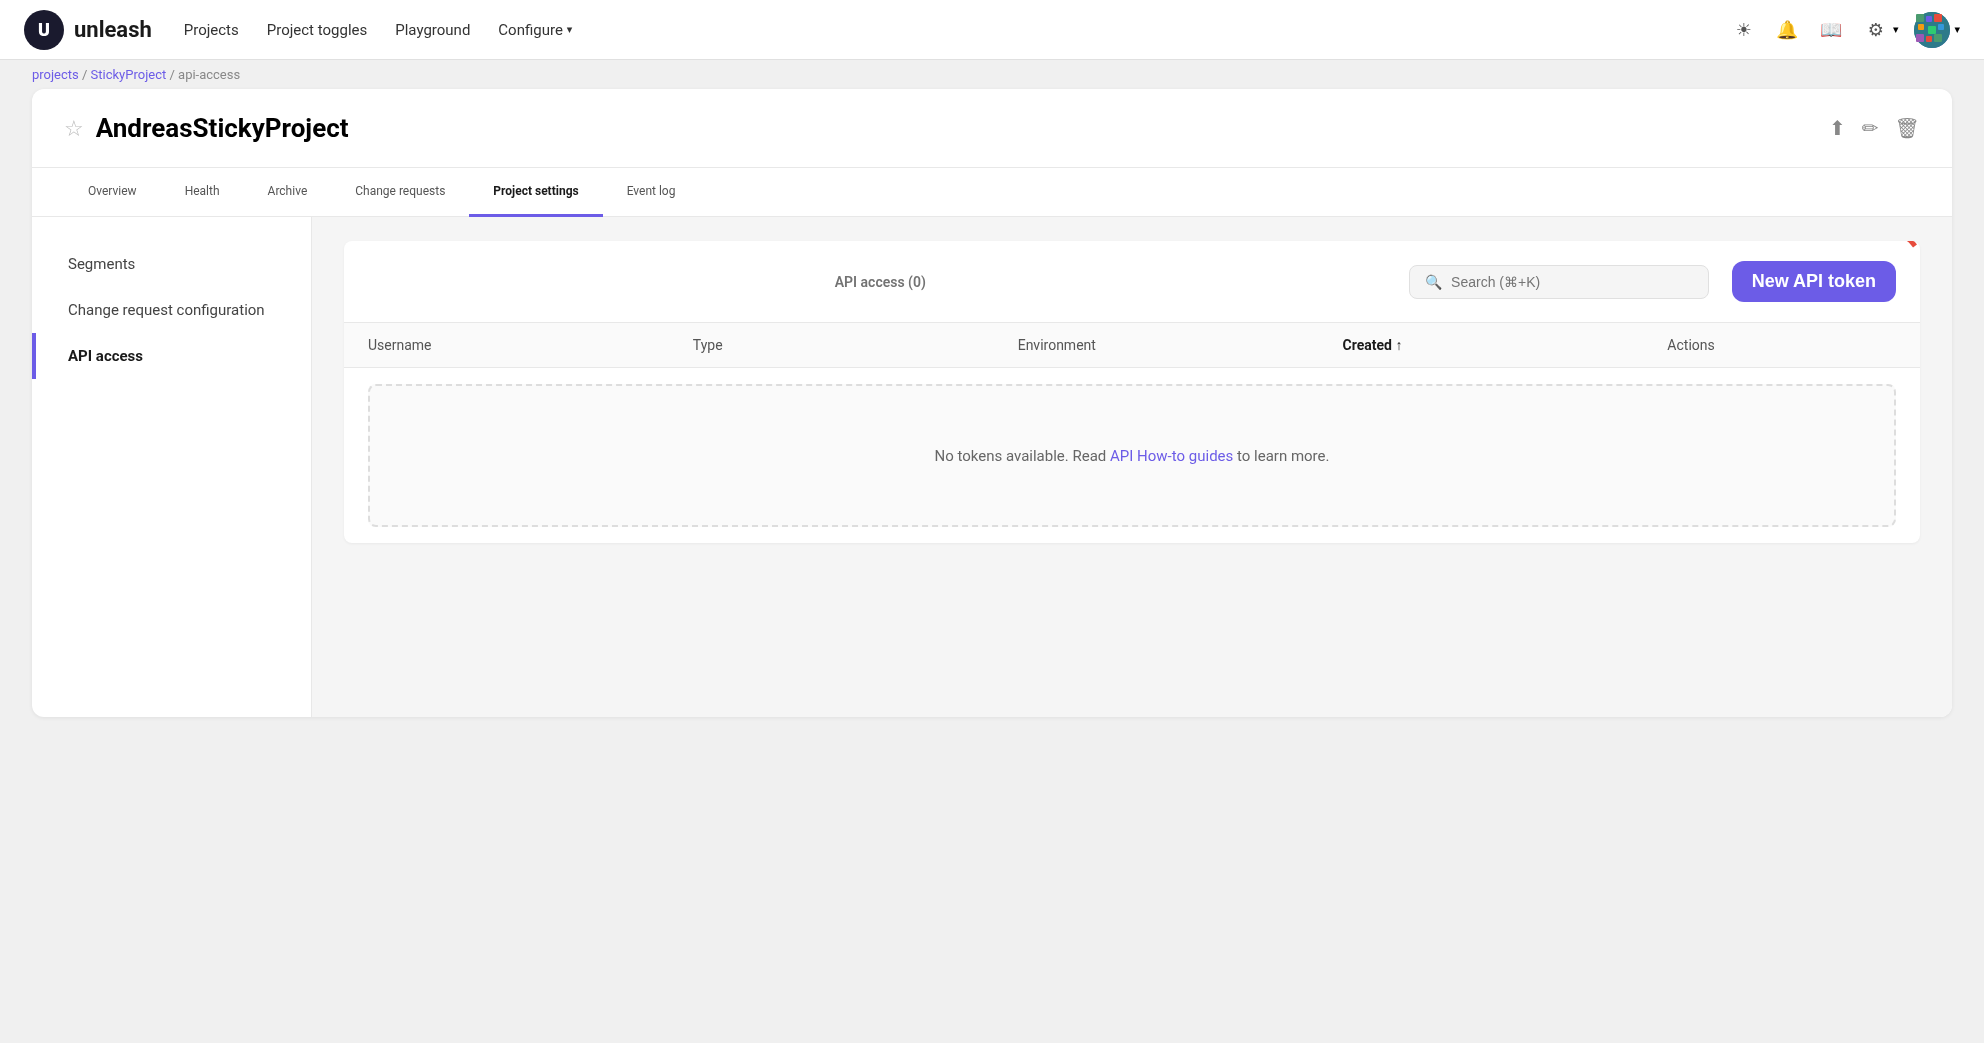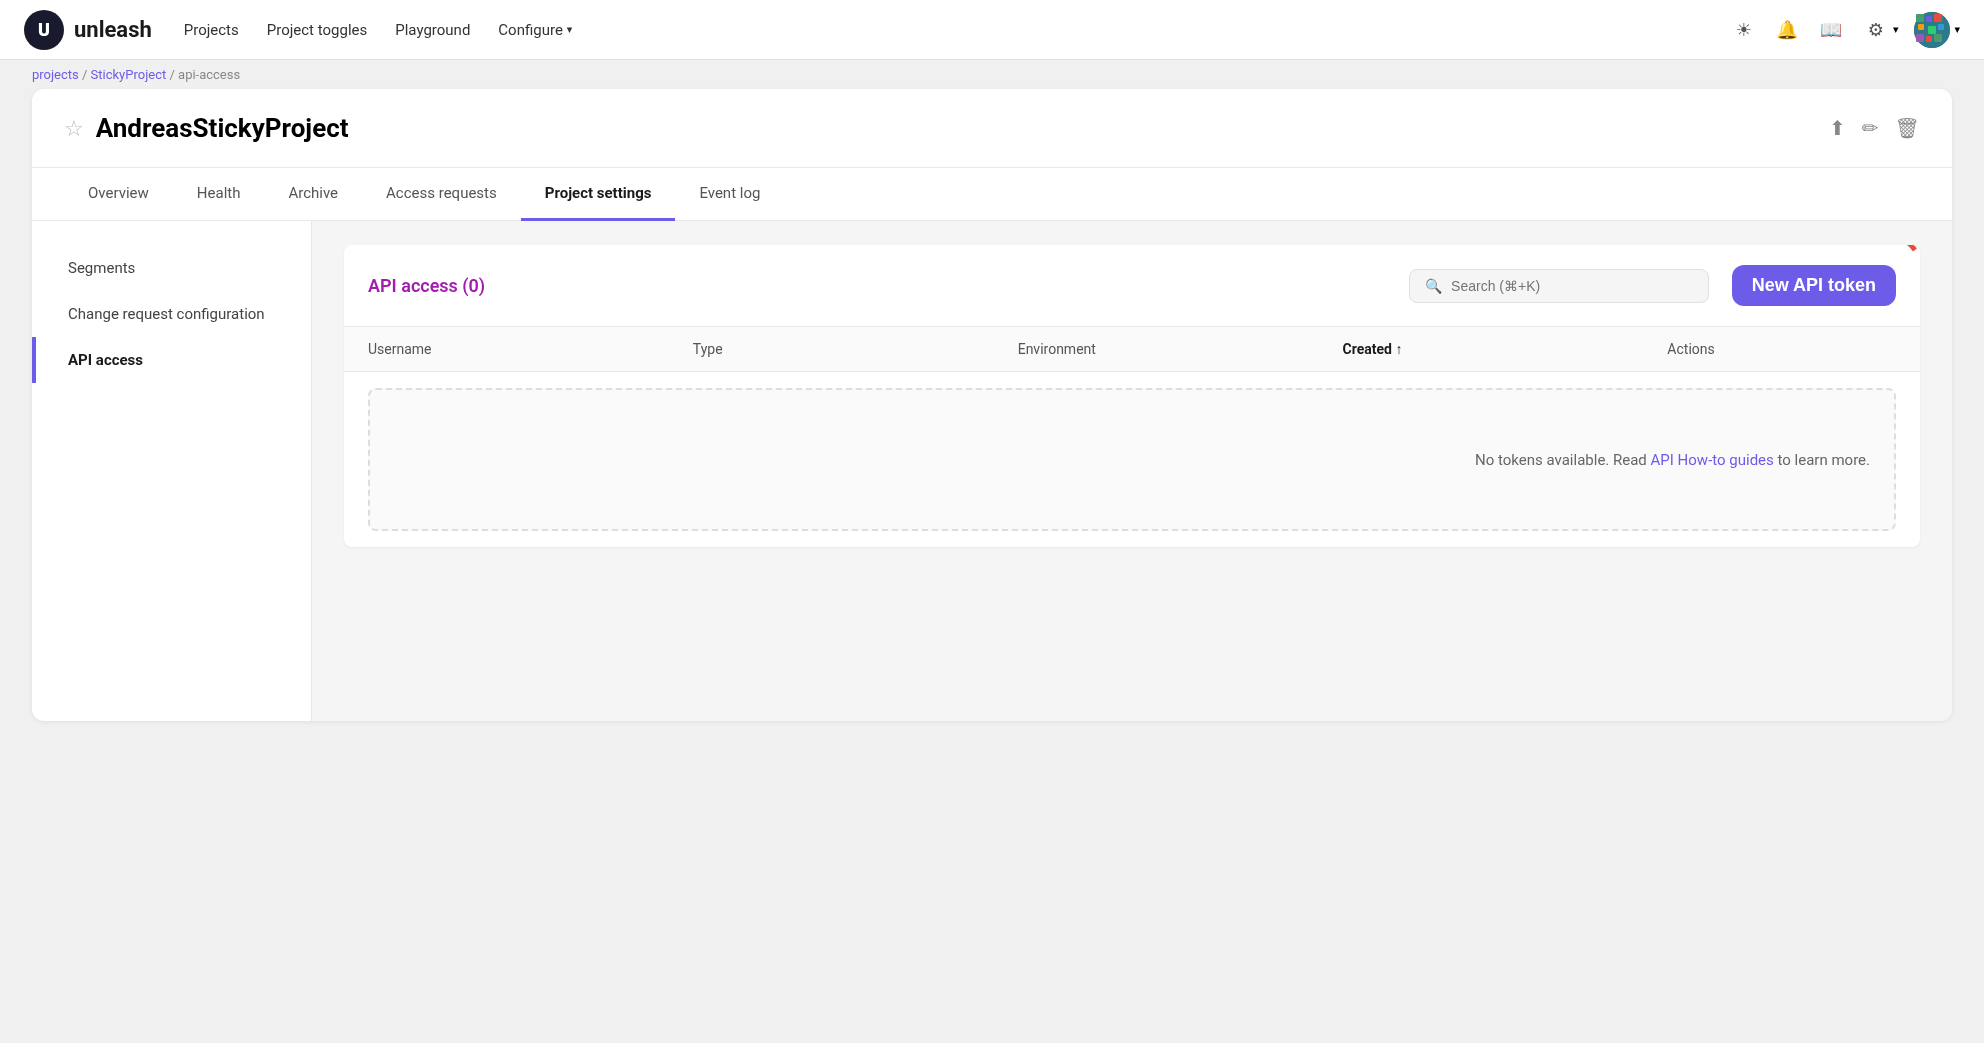--- a/index.html
+++ b/index.html
@@ -99,21 +99,21 @@
     }
 
     
     .tabs {
       display: flex;
       border-bottom: 1px solid #e8e8e8;
       padding: 0 32px;
     }
     .tab {
       padding: 16px 24px;
-      font-size: 15px;
+      font-size: 12px;
       color: #555;
       cursor: pointer;
       border-bottom: 3px solid transparent;
       margin-bottom: -1px;
     }
     .tab.active {
       color: #1a1a1a;
       font-weight: 700;
       border-bottom: 3px solid #6c5ce7;
     }
@@ -162,24 +162,25 @@
 
     
     .panel-header {
       display: flex;
       align-items: center;
       padding: 20px 24px;
       gap: 16px;
       border-bottom: 1px solid #e8e8e8;
     }
     .panel-title {
-      font-size: 18px;
+      font-size: 14px;
       font-weight: 600;
-      color: #a21caf;
+      color: #737373;
       flex: 1;
+      text-align: center;
     }
     .search-box {
       display: flex;
       align-items: center;
       background: #f5f5f5;
       border: 1px solid #e0e0e0;
       border-radius: 8px;
       padding: 8px 16px;
       gap: 8px;
       width: 300px;
@@ -221,21 +222,21 @@
       font-weight: 700;
       color: #1a1a1a;
       display: flex;
       align-items: center;
       gap: 4px;
     }
 
     
     .empty-state {
       padding: 60px 24px;
-      text-align: right;
+      text-align: center;
       border: 2px dashed #ddd;
       margin: 16px 24px;
       border-radius: 8px;
       background: #fafafa;
     }
     .empty-state-text {
       font-size: 15px;
       color: #666;
     }
     .empty-state-link {
@@ -323,21 +324,21 @@
         <span class="proj-action-icon" title="Export">⬆</span>
         <span class="proj-action-icon" title="Edit">✏</span>
         <span class="proj-action-icon" title="Delete">🗑</span>
       </div>
     </div>
 
     <div class="tabs">
       <div class="tab">Overview</div>
       <div class="tab">Health</div>
       <div class="tab">Archive</div>
-      <div class="tab">Access requests</div>
+      <div class="tab">Change requests</div>
       <div class="tab active">Project settings</div>
       <div class="tab">Event log</div>
     </div>
 
     <div class="content-layout">
 
       <div class="sidebar">
         <div class="sidebar-item">Segments</div>
         <div class="sidebar-item">Change request configuration</div>
         <div class="sidebar-item active">API access</div>

